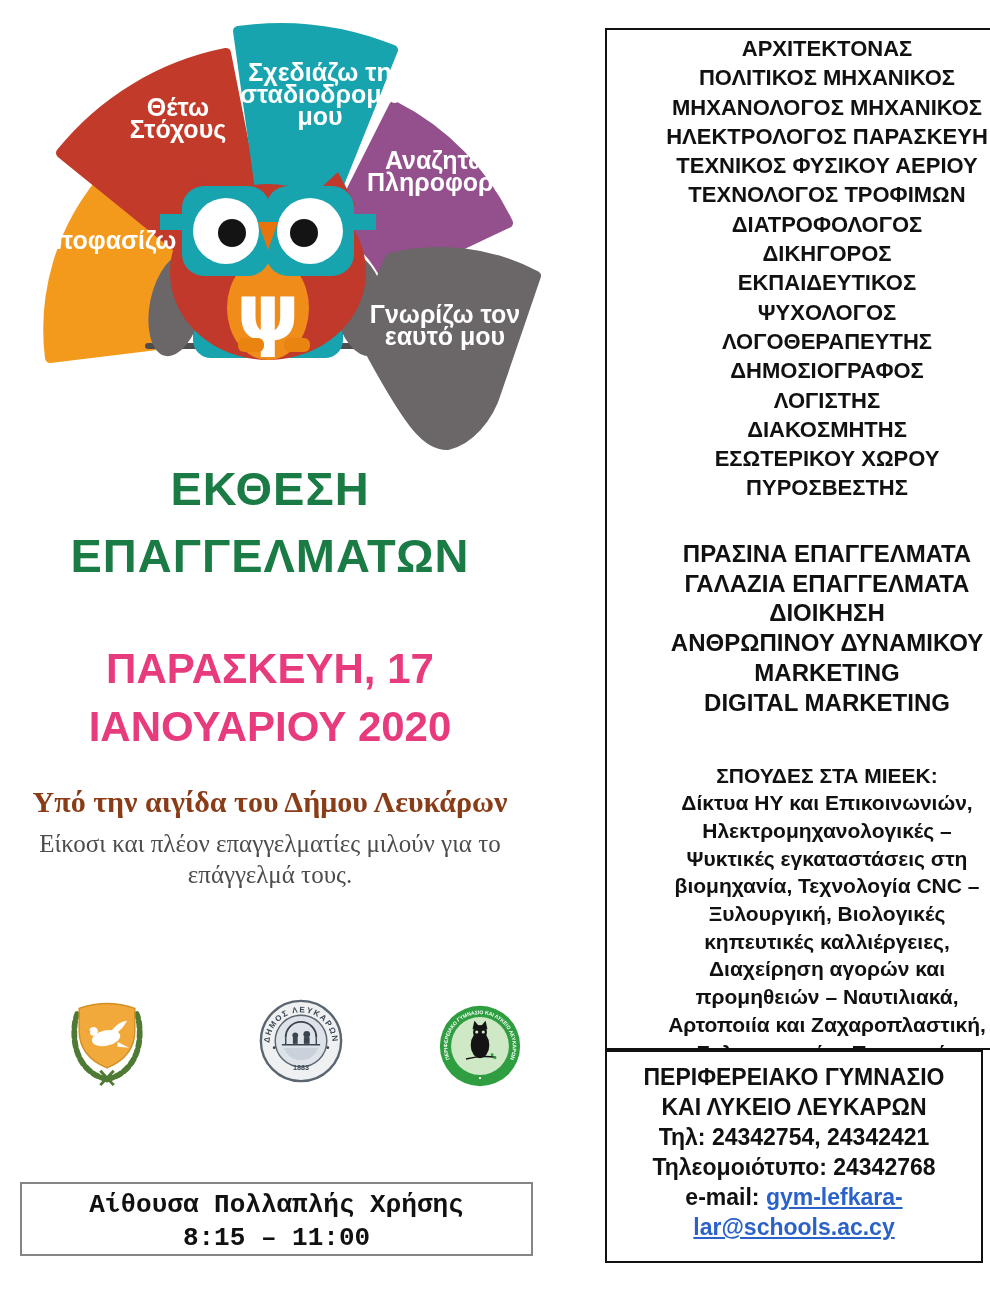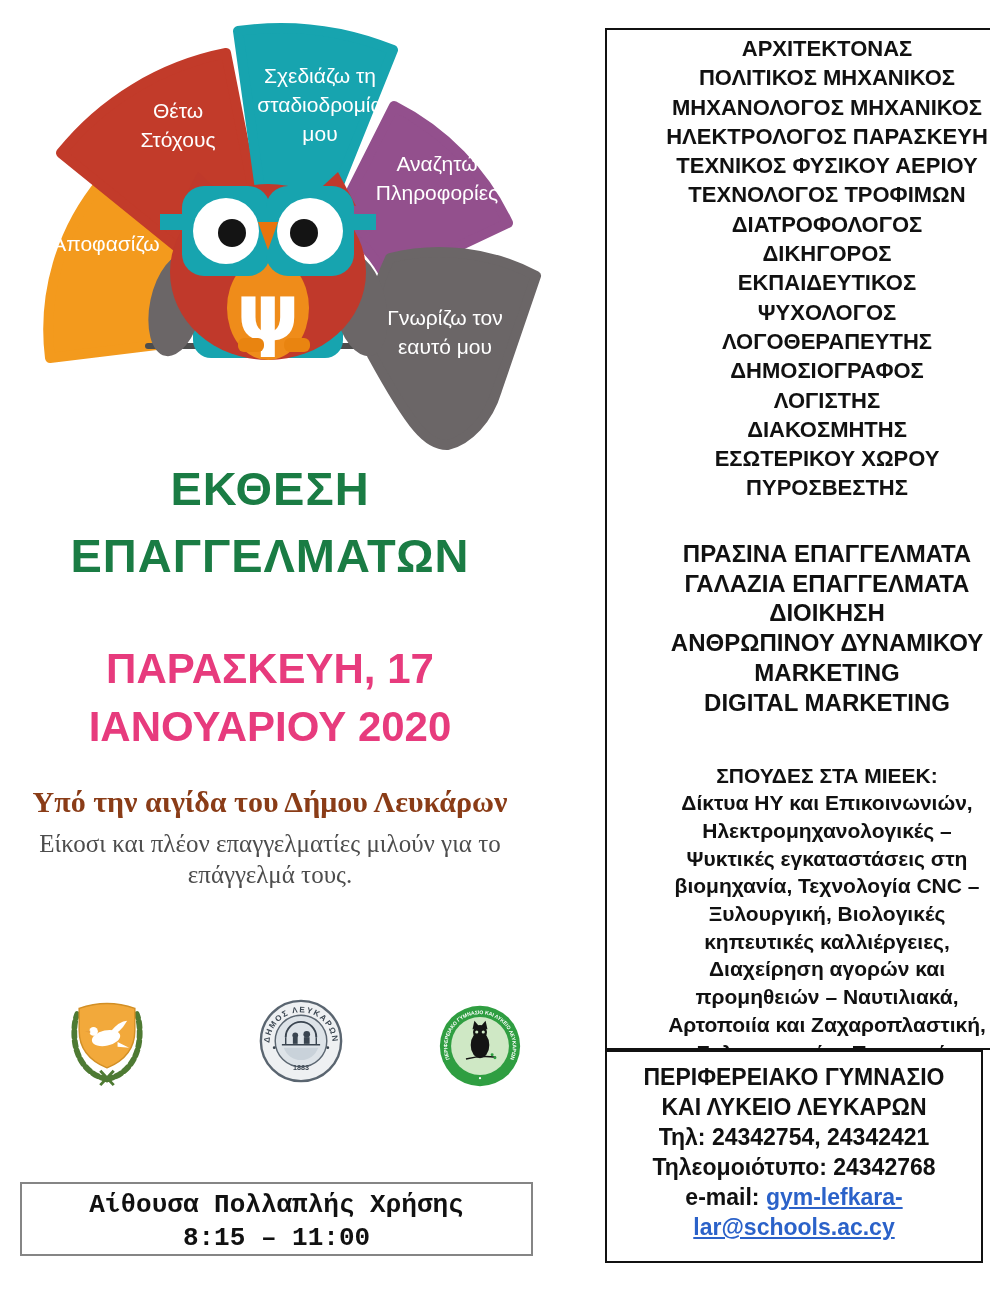--- a/index.html
+++ b/index.html
@@ -1,22 +1,22 @@
 <!DOCTYPE html>
 <html><head>
 <meta charset="utf-8">
 <style>
   html,body{margin:0;padding:0;background:#fff;}
   .poster{position:relative;width:990px;height:1297px;background:#ffffff;overflow:hidden;
           font-family:"Liberation Sans",sans-serif;}
   .abs{position:absolute;}
 
   
-  .fan-label{position:absolute;color:#ffffff;font-size:21px;line-height:29px;
-             font-weight:400;text-align:center;}
+  .fan-label{position:absolute;color:#ffffff;font-size:25px;line-height:22px;
+             font-weight:700;text-align:center;}
 
   
   .title{left:0;top:455px;width:540px;text-align:center;color:#1a7c44;
          font-size:47px;font-weight:bold;line-height:67px;letter-spacing:1px;}
   .date{left:0;top:640px;width:540px;text-align:center;color:#e73b7d;
         font-size:42px;font-weight:bold;line-height:58px;}
   .aegis{left:0;top:785px;width:540px;text-align:center;color:#8a3c17;
          font-size:30px;font-weight:bold;font-family:"Liberation Serif",serif;}
   .subtitle{left:10px;top:828px;width:520px;text-align:center;color:#4d4d4d;
             font-size:25px;line-height:31px;font-family:"Liberation Serif",serif;}

